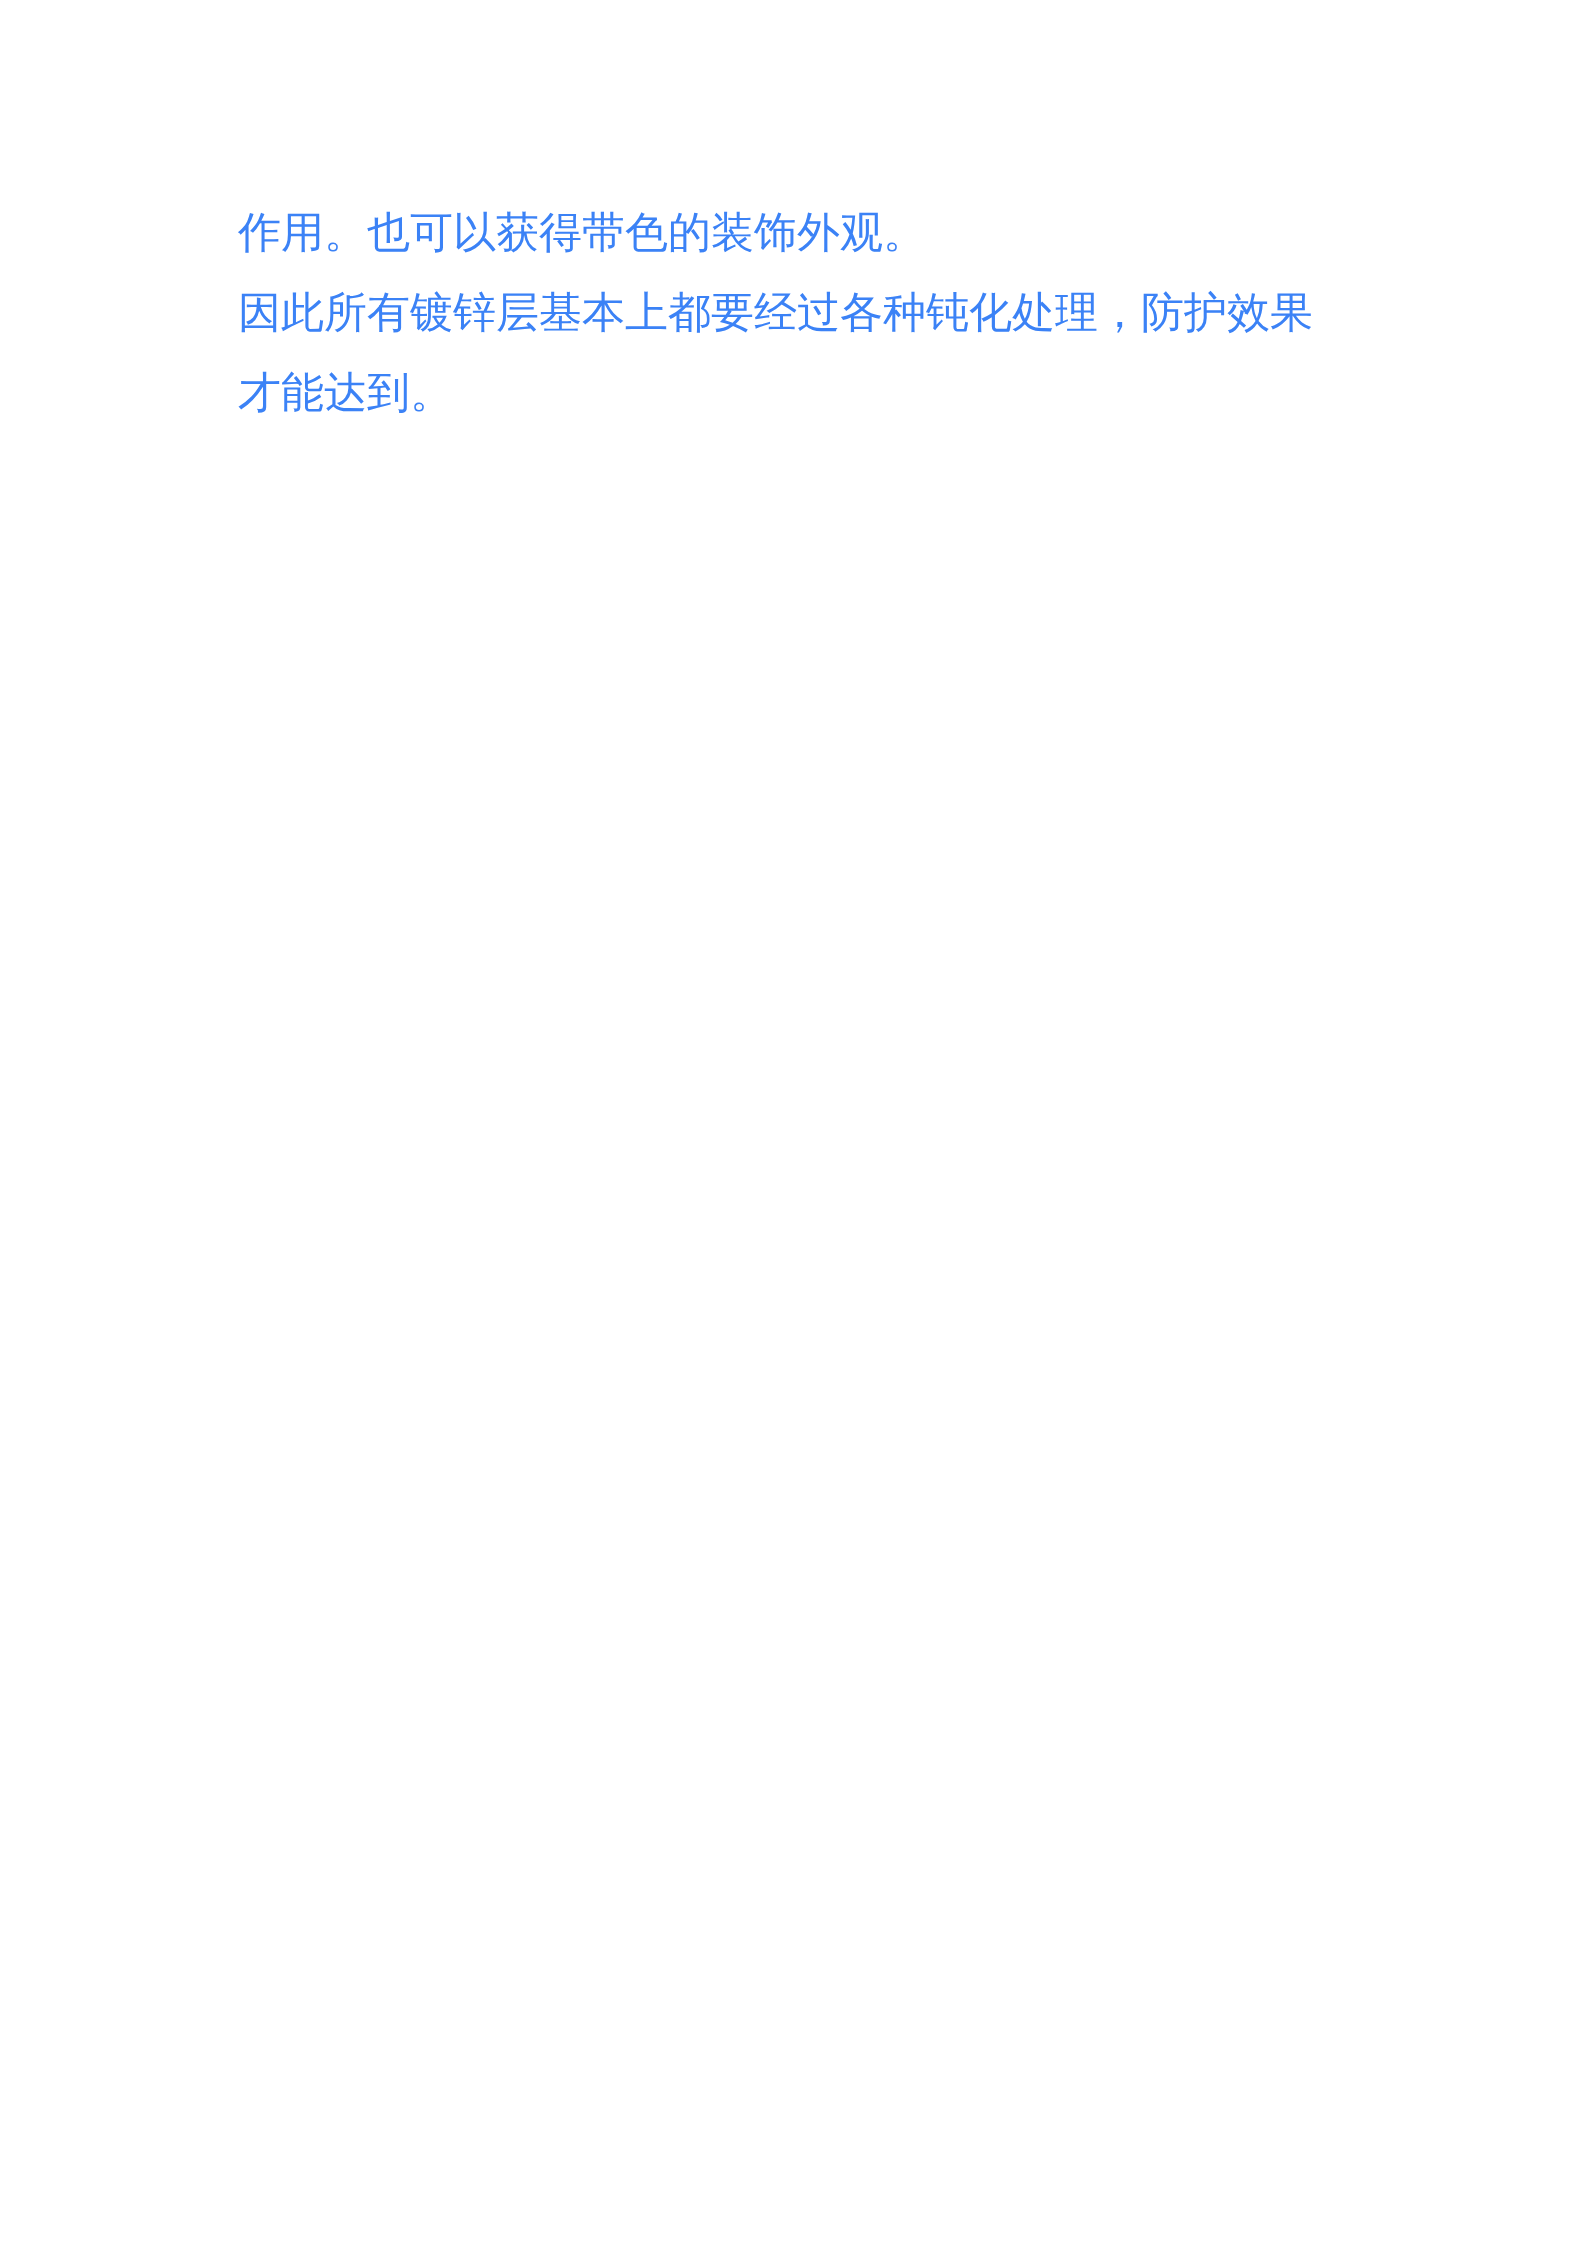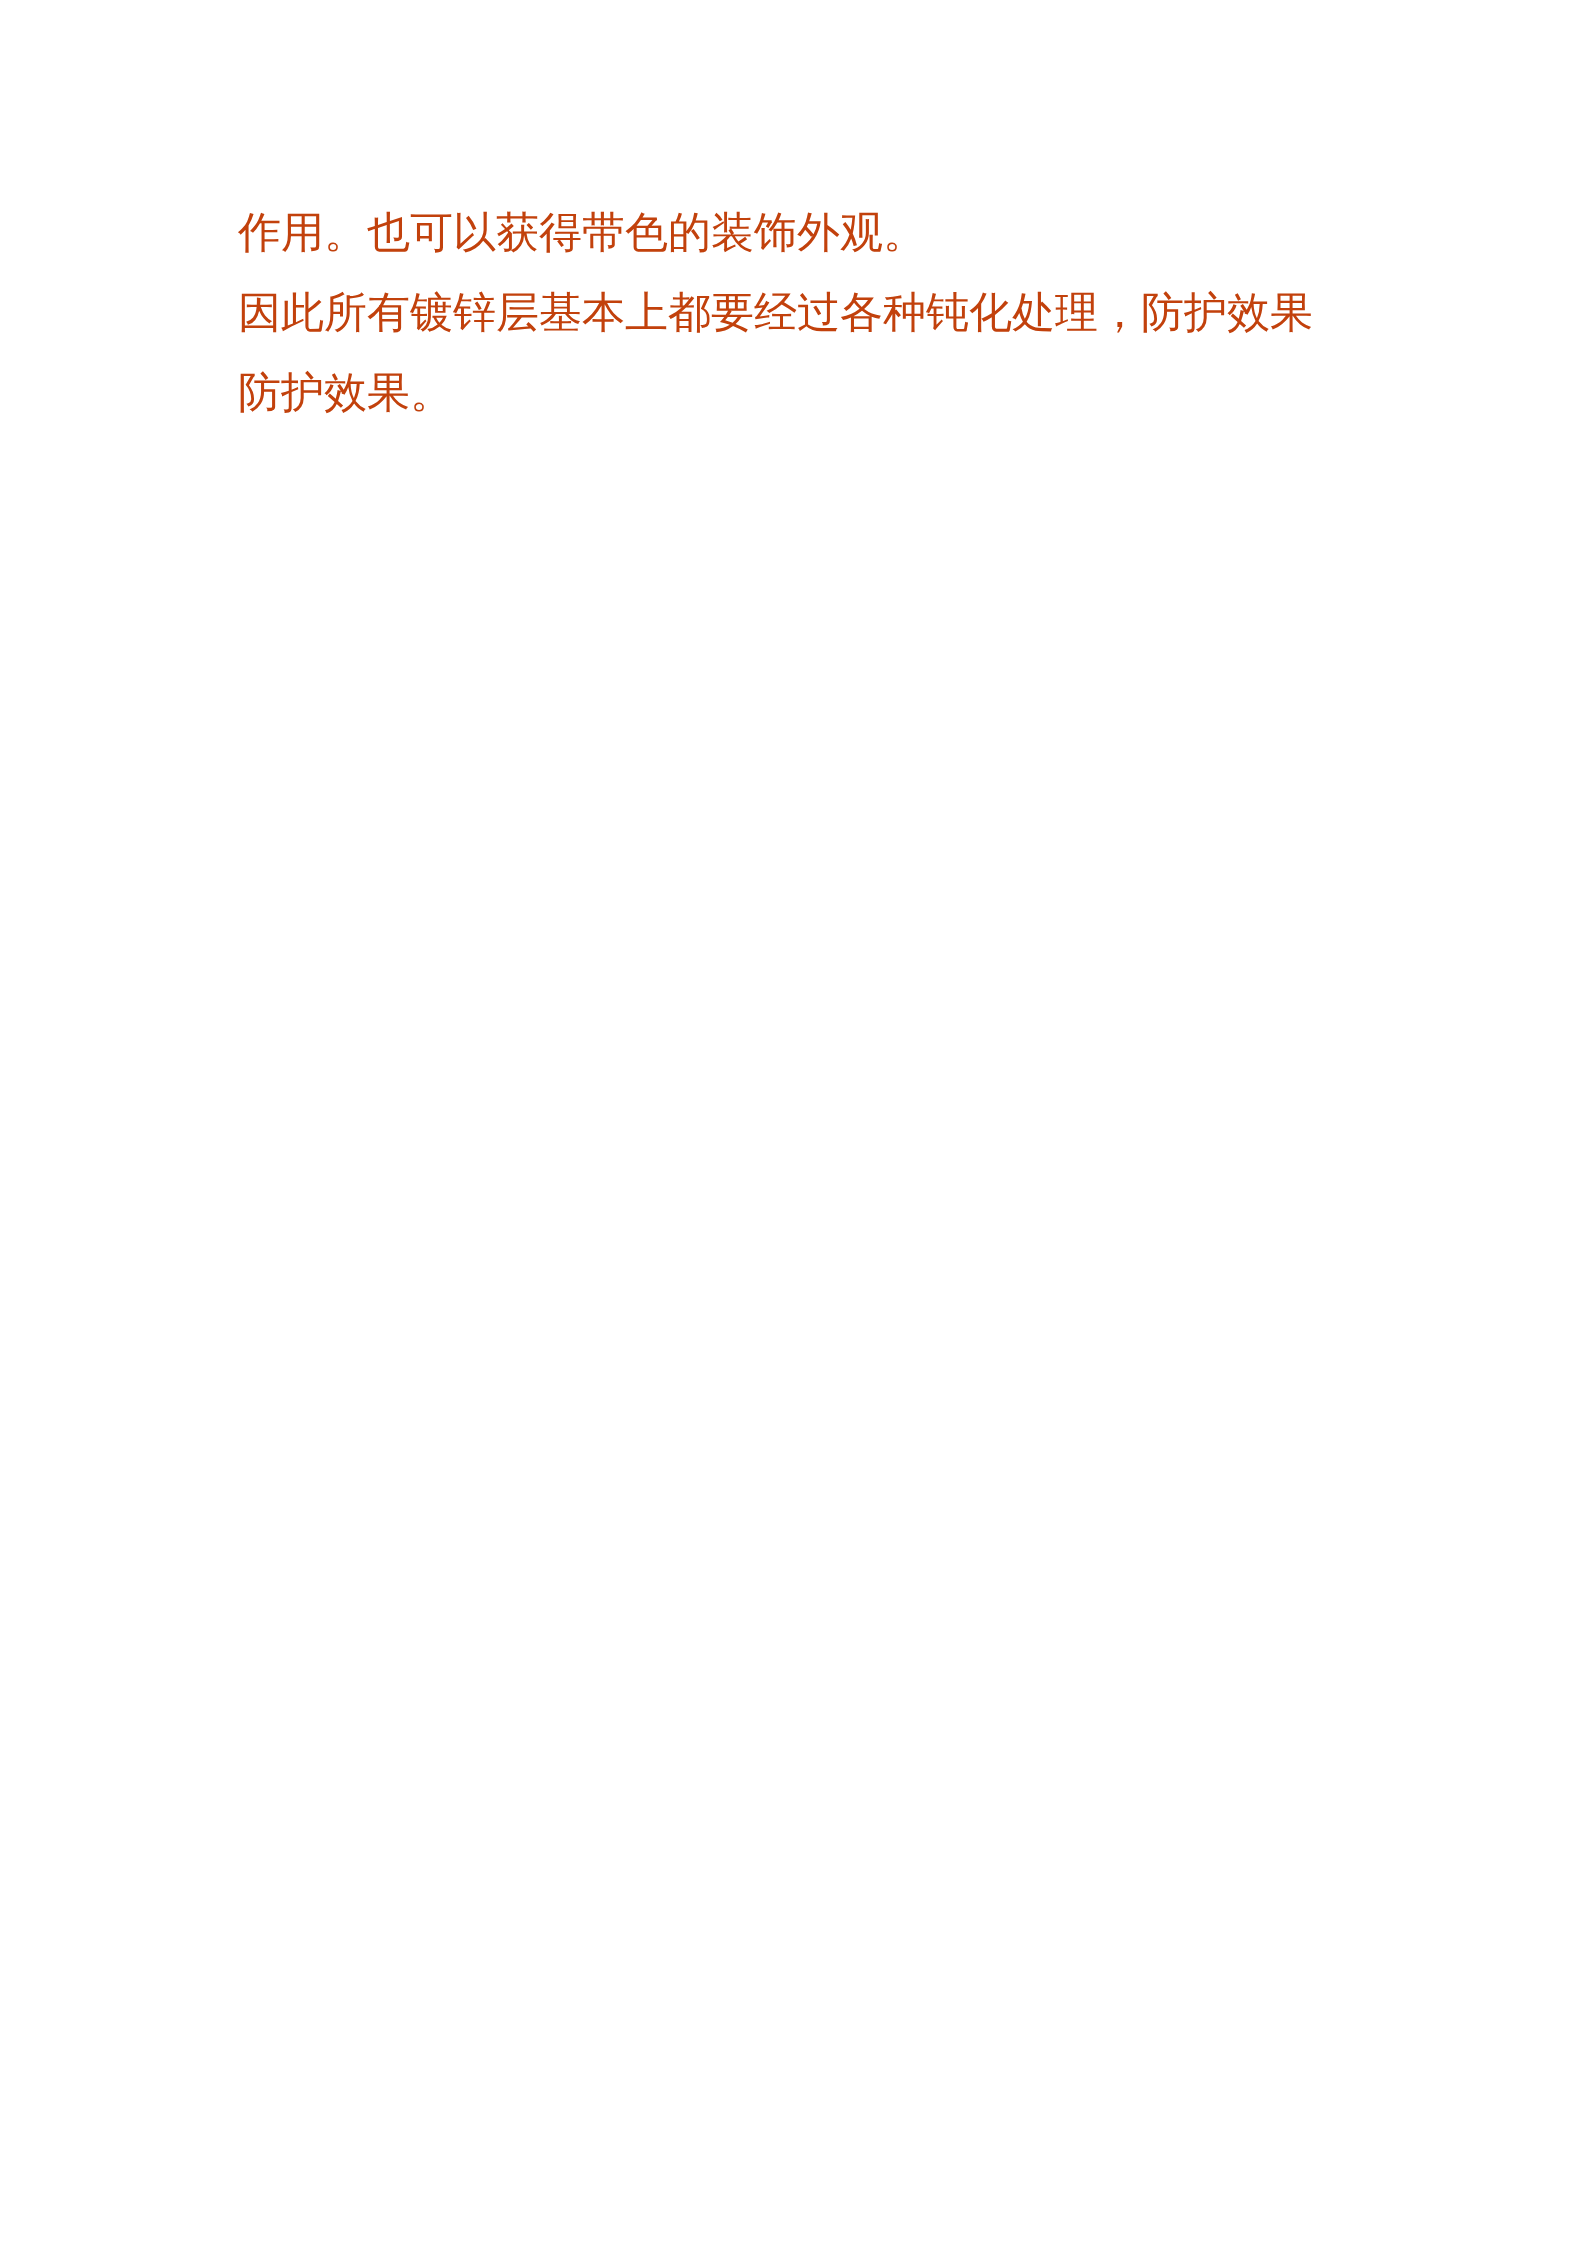--- a/index.html
+++ b/index.html
@@ -21,31 +21,31 @@
   }
   .text-block {
     position: absolute;
     top: 193px;
     left: 238px;
     width: 1075px;
   }
   .doc-line {
     font-size: 43px;
     line-height: 80px;
-    color: #c2410c;
+    color: #3b82f6;
     letter-spacing: 0px;
     white-space: nowrap;
     text-align: justify;
   }
   .doc-line.indent {
     padding-left: 86px; 
   }
 </style>
 </head>
 <body style="background: rgb(255, 255, 255); color: rgb(0, 0, 0);">
 
 <div class="page">
   <div class="text-block">
       <div class="doc-line">作用。也可以获得带色的装饰外观。</div>
       <div class="doc-line">因此所有镀锌层基本上都要经过各种钝化处理，防护效果</div>
-      <div class="doc-line">防护效果。</div>
+      <div class="doc-line">才能达到。</div>
     </div>
 </div>
 
 </body></html>

